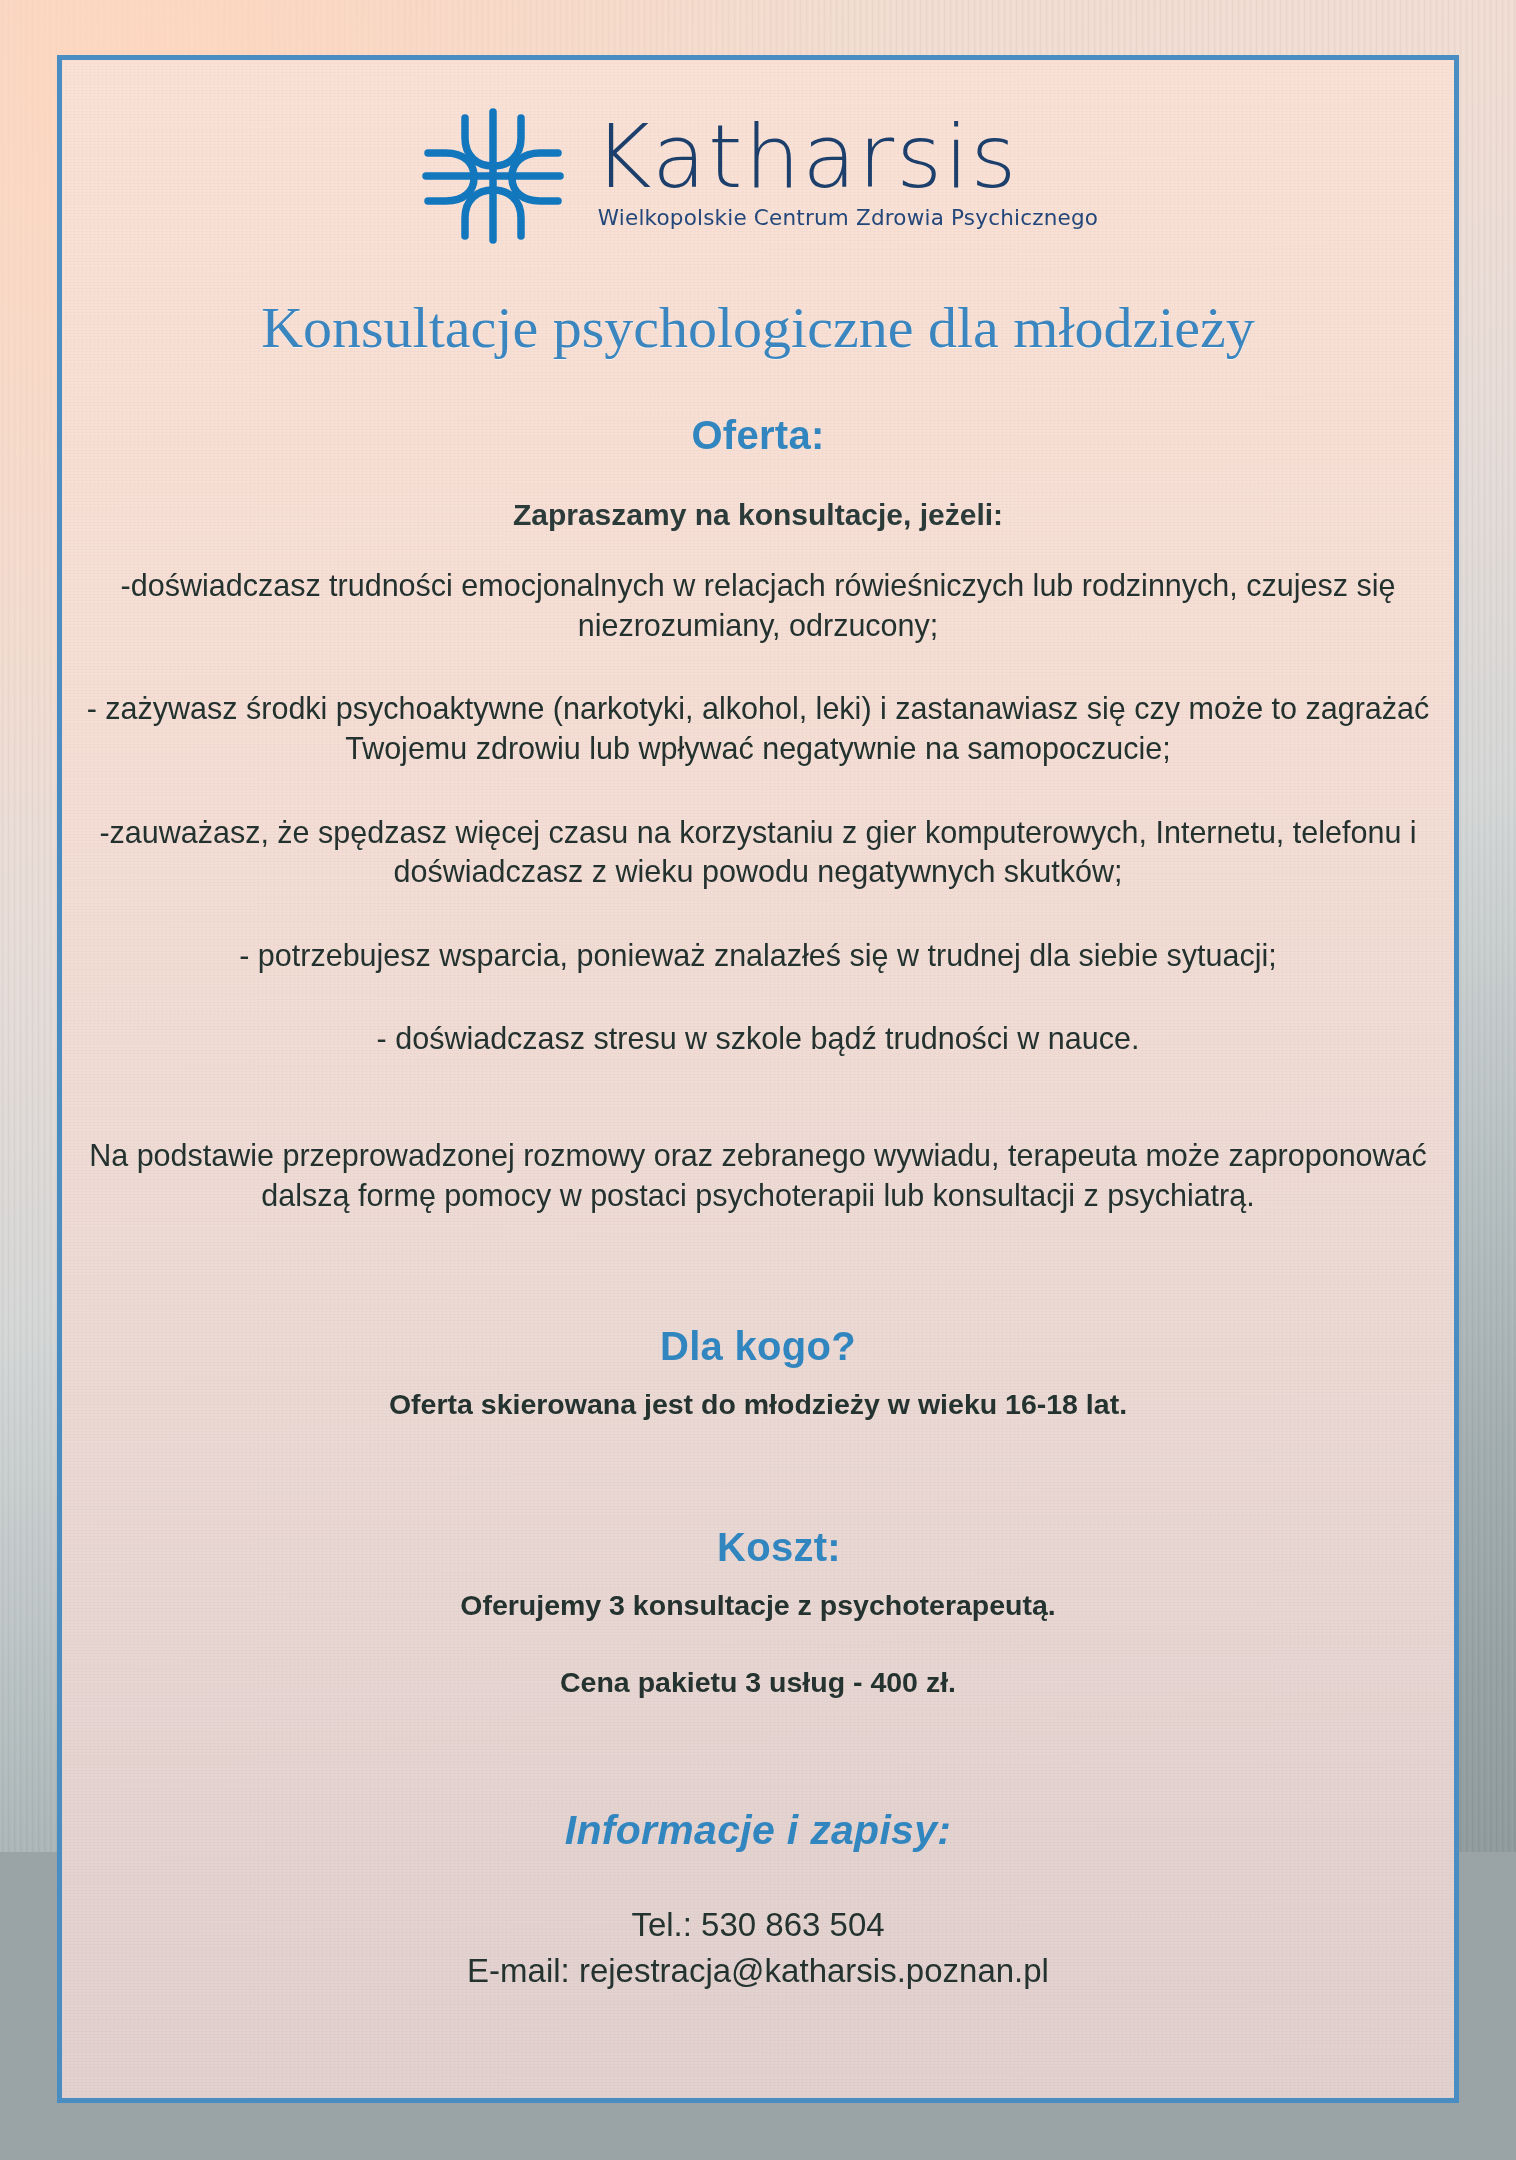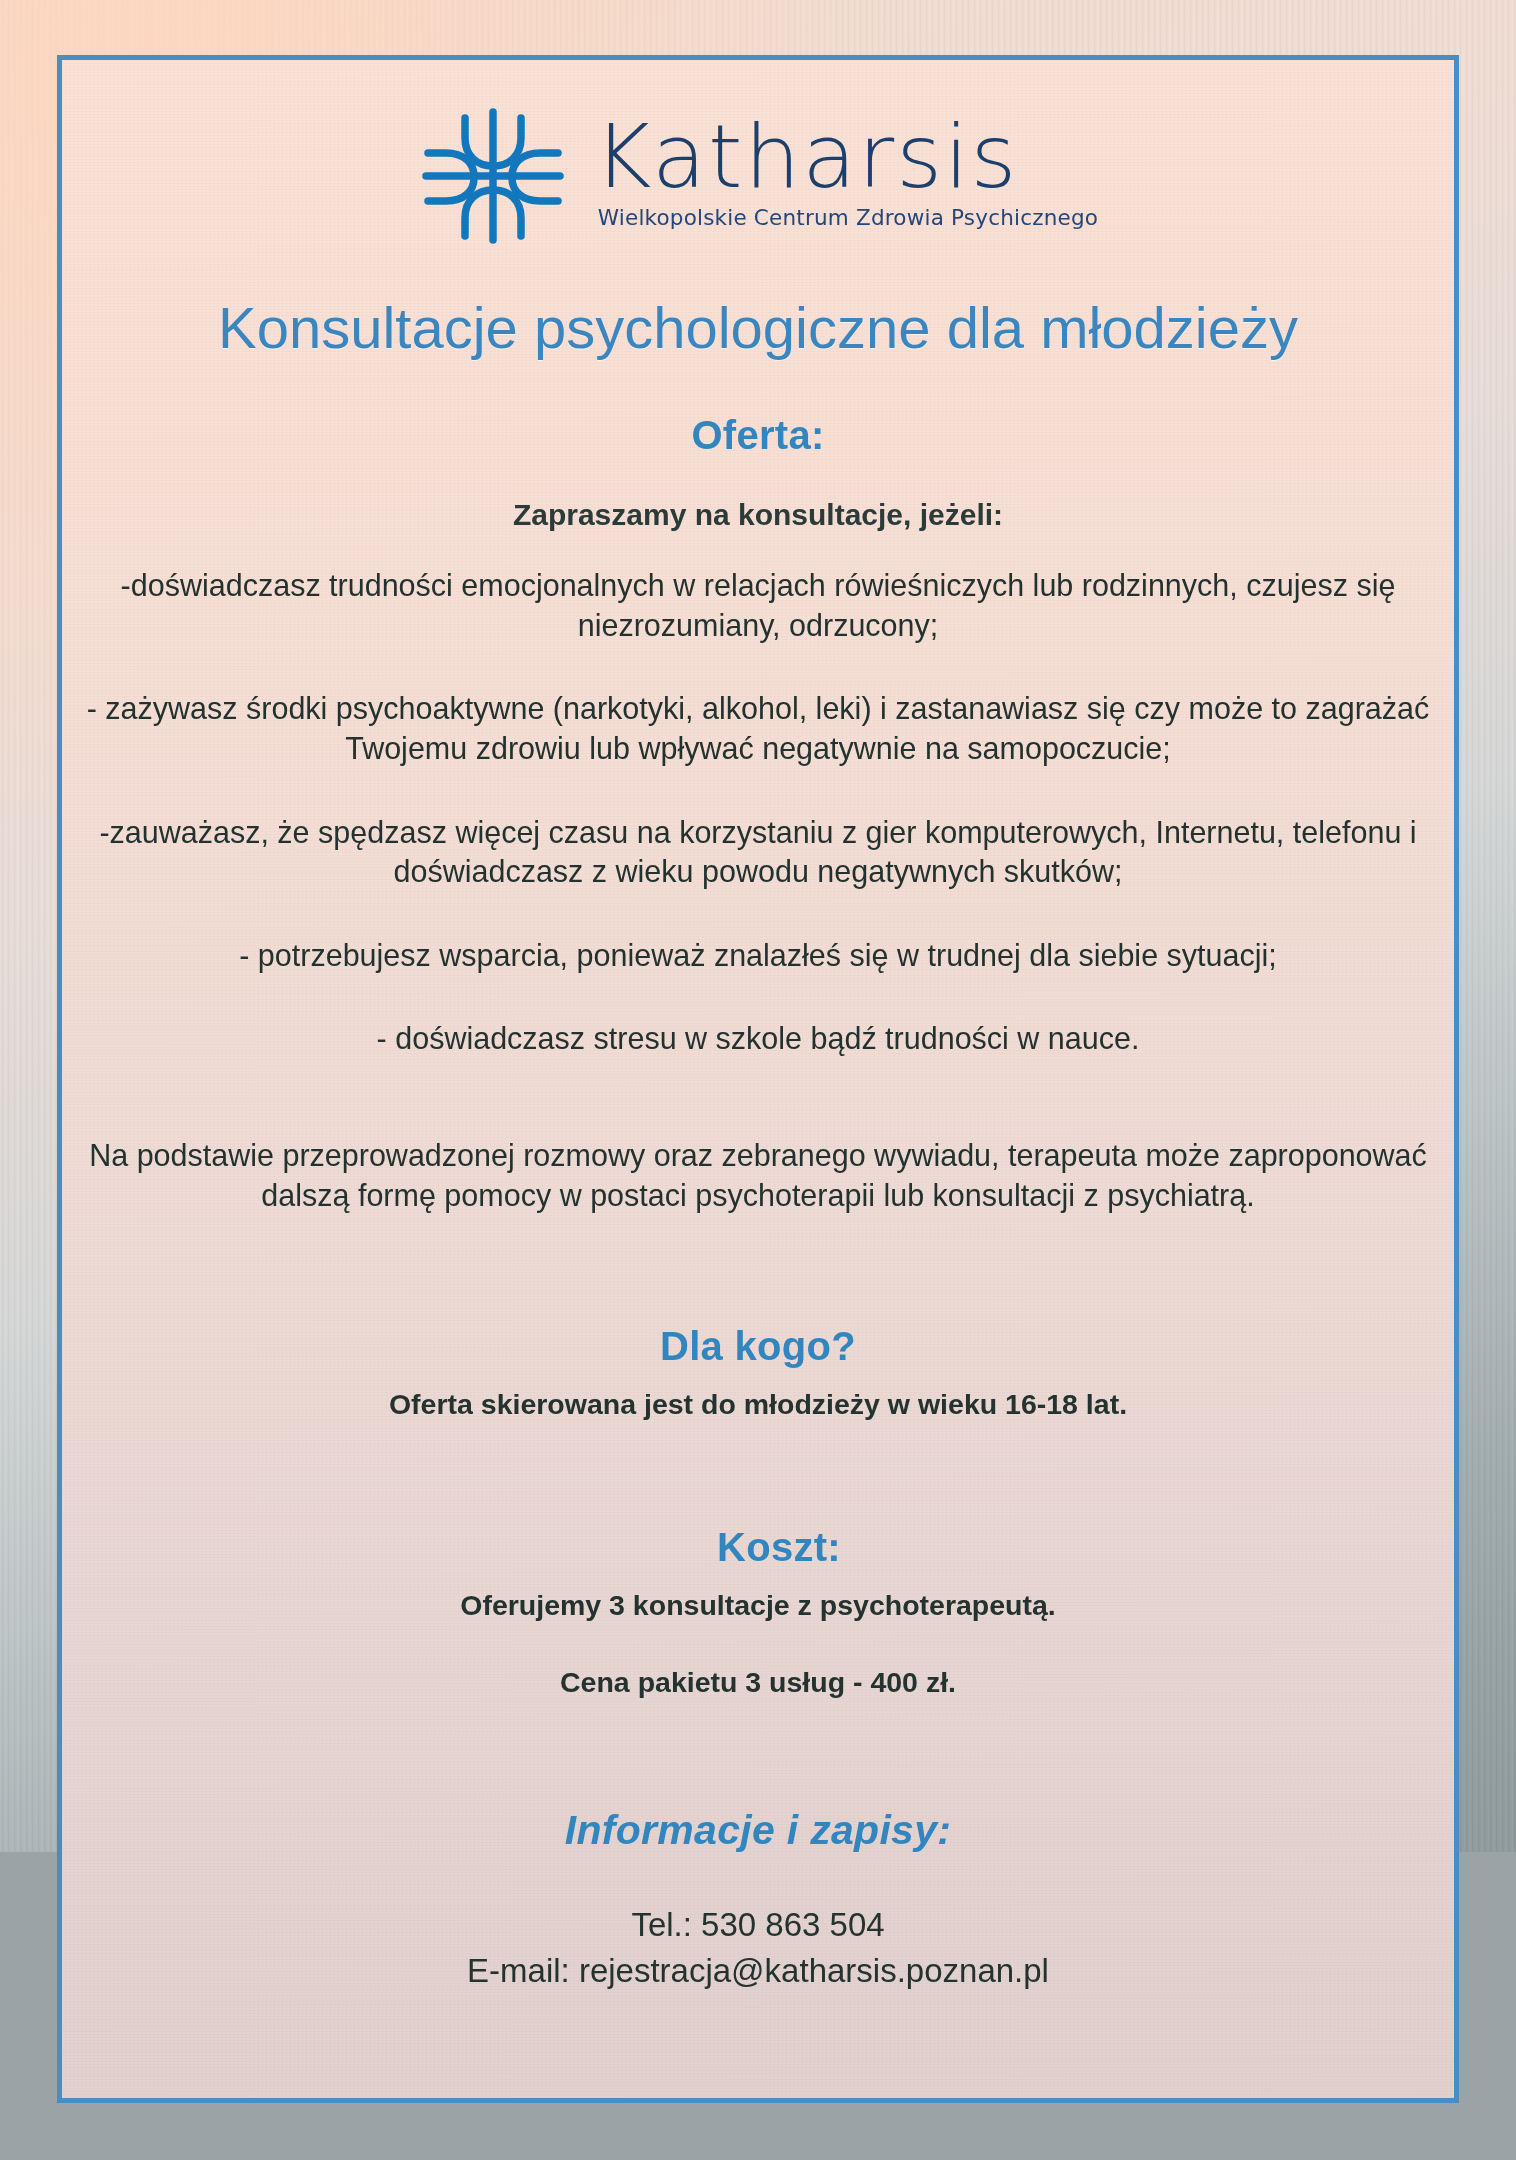--- a/index.html
+++ b/index.html
@@ -123,20 +123,21 @@
   }
 
   
   .poster-title {
     margin-top: 48px;
     font-size: 58px;
     font-weight: 400;
     color: #3b86bf;
     letter-spacing: 0px;
     text-shadow: 0 1px 0 rgba(255,255,255,0.55);
+    font-family: Liberation Serif, serif;
   }
 
   .section-head {
     color: #3186bf;
     font-weight: 700;
     font-size: 40px;
     letter-spacing: 0.3px;
   }
   .head-oferta  { margin-top: 52px; }
   .head-dlakogo { margin-top: 108px; }

